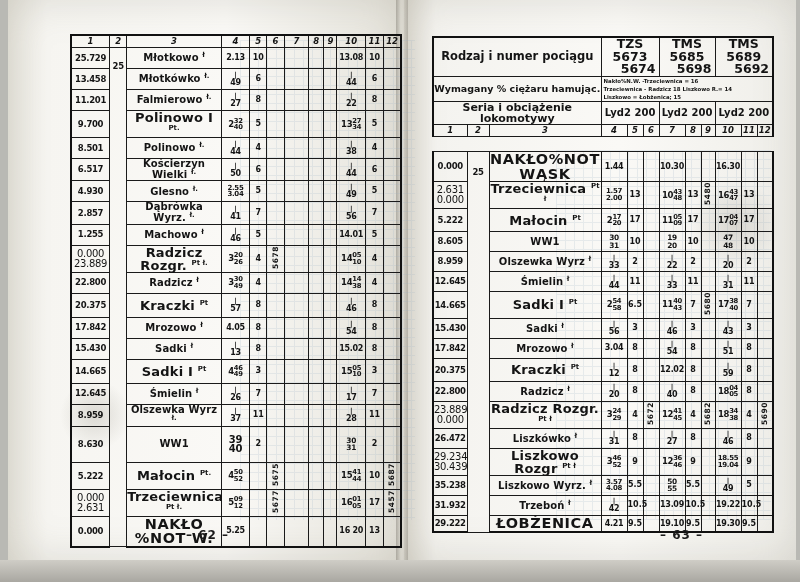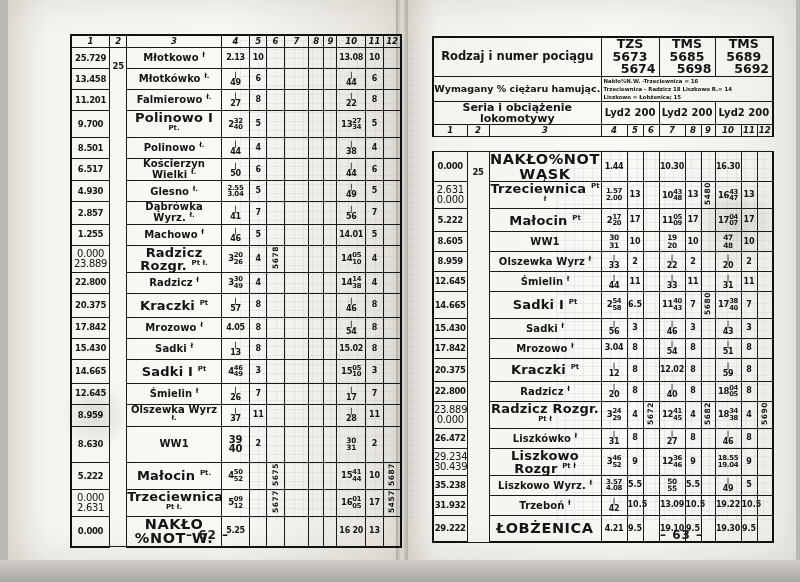--- a/index.html
+++ b/index.html
@@ -671,21 +671,21 @@
           <td class="tm"><span style="font-size:7px">|</span><br>42</td>
           <td class="dur">10.5</td>
           <td></td>
           <td class="tm">13.09</td>
           <td class="dur">10.5</td>
           <td></td>
           <td class="tm">19.22</td>
           <td class="dur">10.5</td>
           <td class="thick-r"></td>
         </tr>
-        <tr style="height:27px">
+        <tr style="height:17px">
           <td class="km thick-l thick-b">29.222</td>
           <td class="stn huge thick-b">ŁOBŻENICA</td>
           <td class="tm thick-b">4.21</td>
           <td class="dur thick-b">9.5</td>
           <td class="thick-b"></td>
           <td class="tm thick-b">19.10</td>
           <td class="dur thick-b">9.5</td>
           <td class="thick-b"></td>
           <td class="tm thick-b">19.30</td>
           <td class="dur thick-b">9.5</td>

